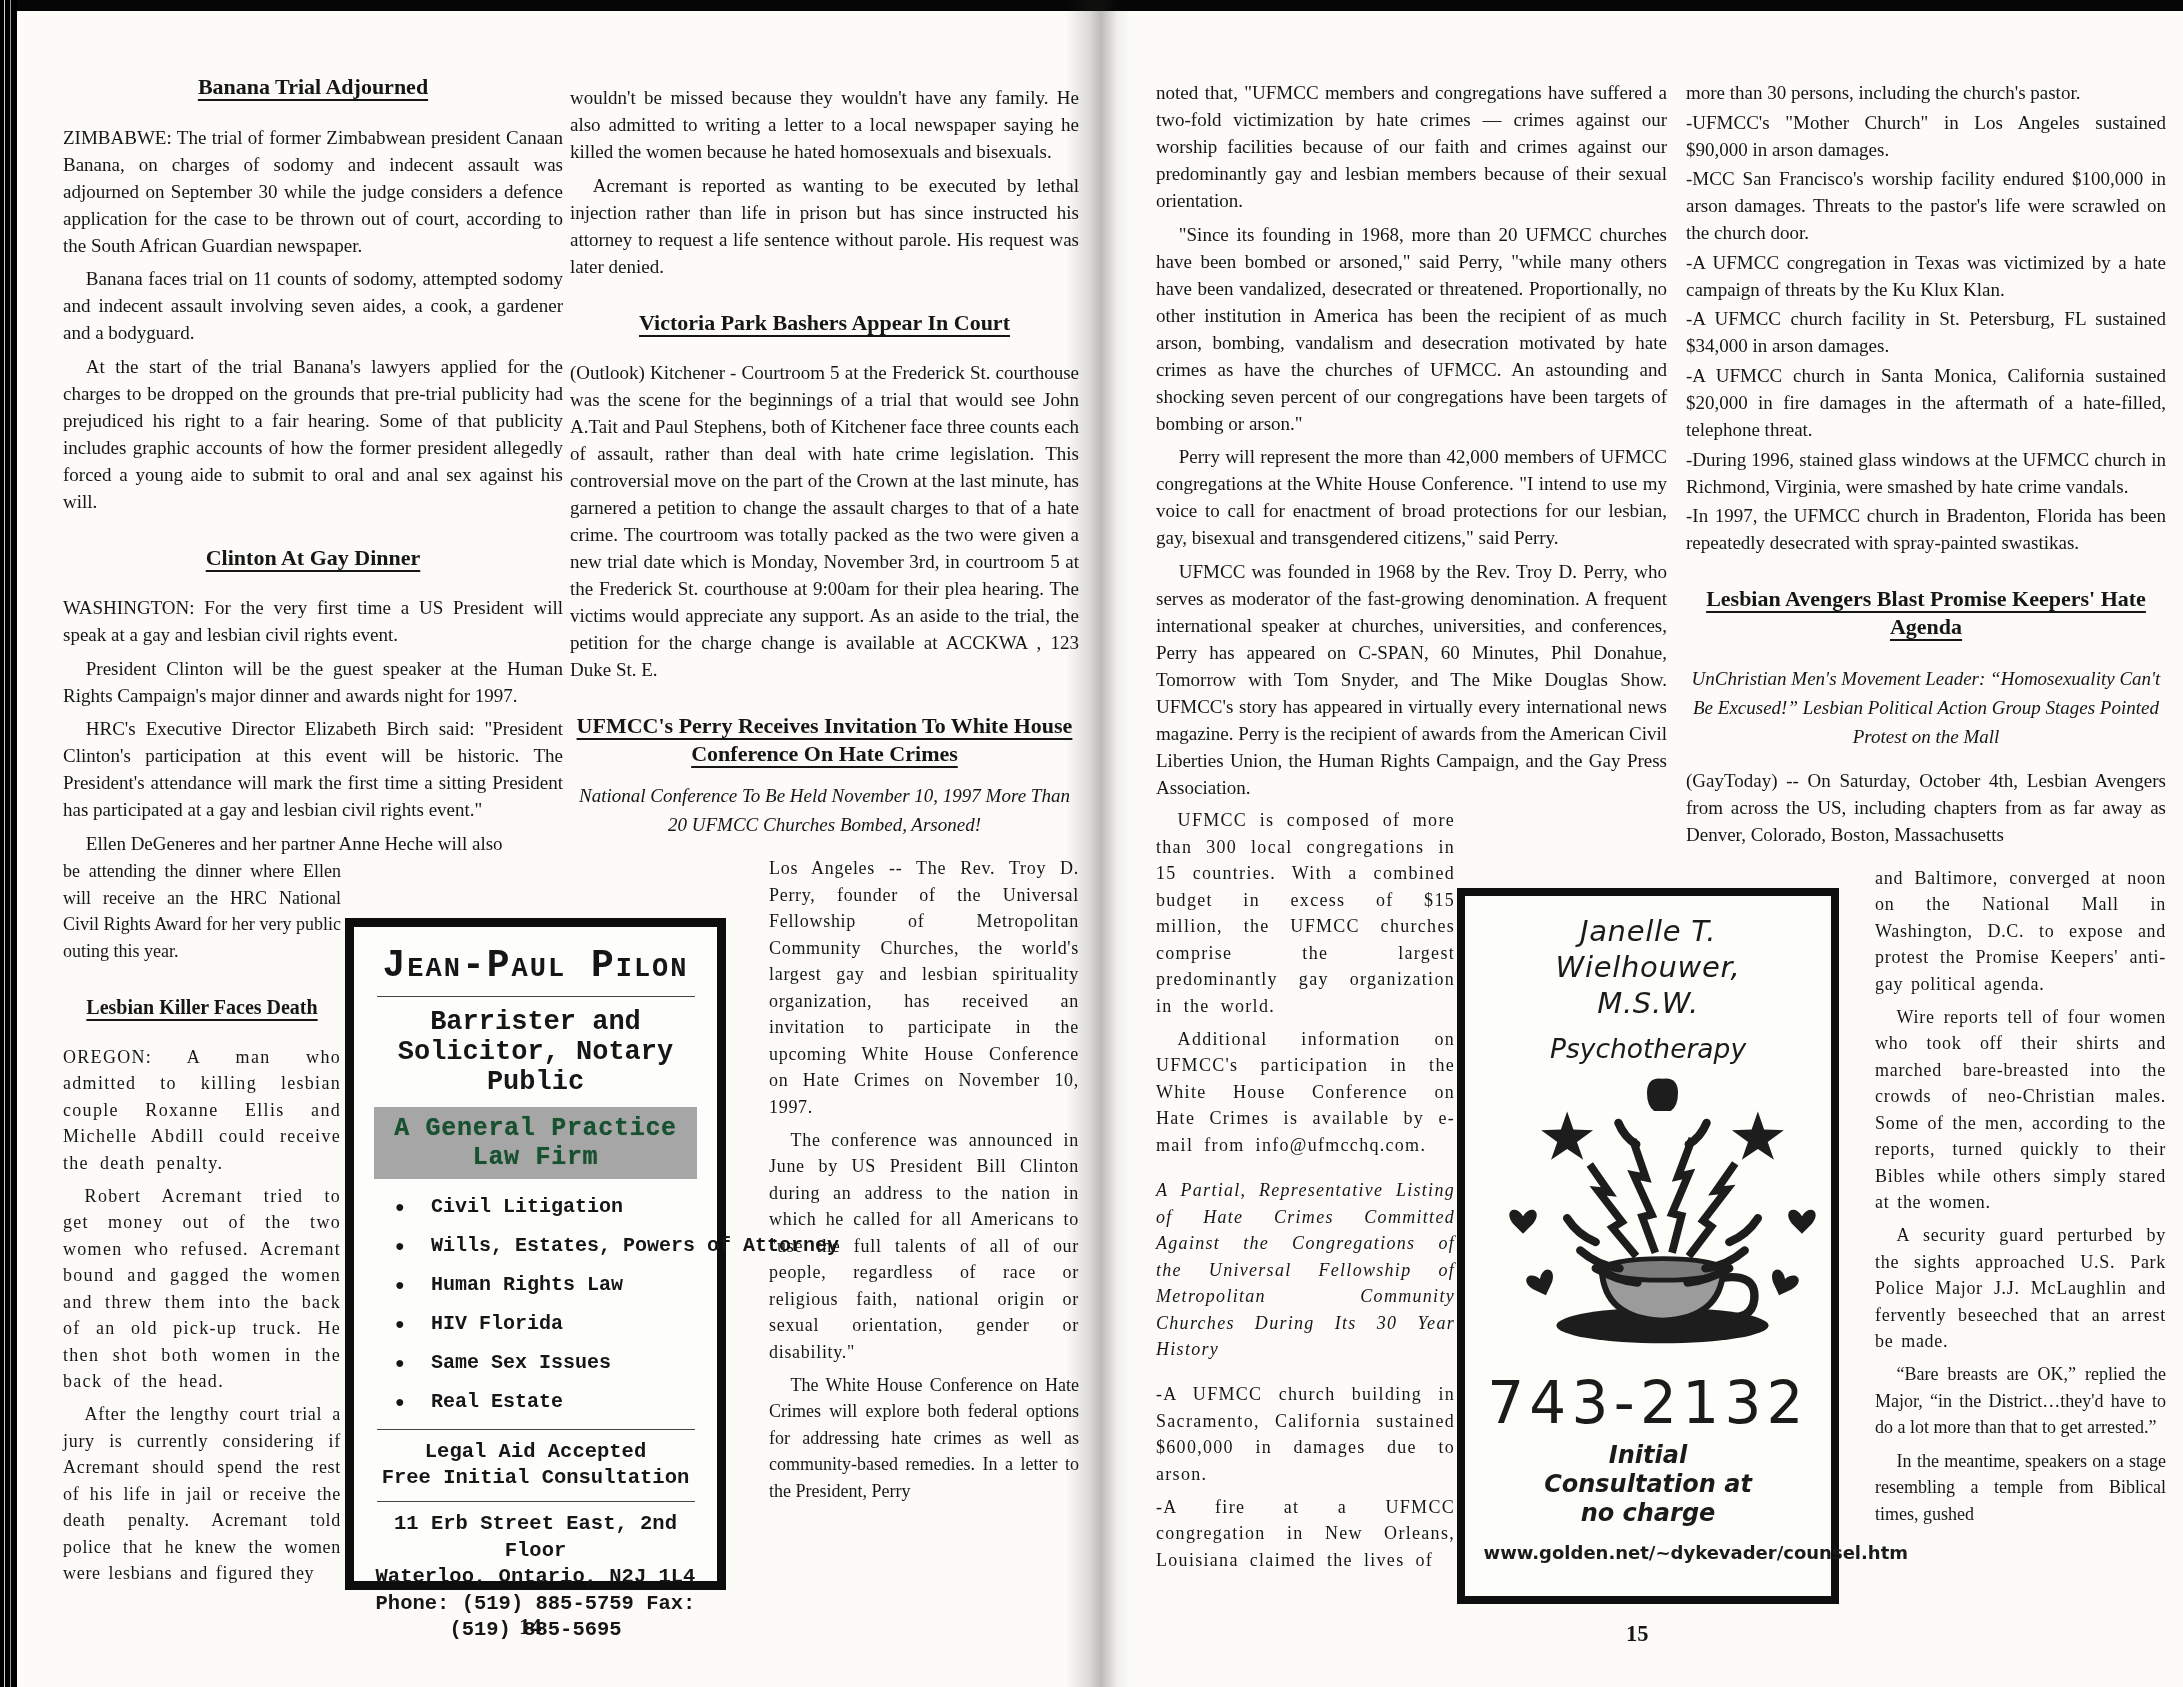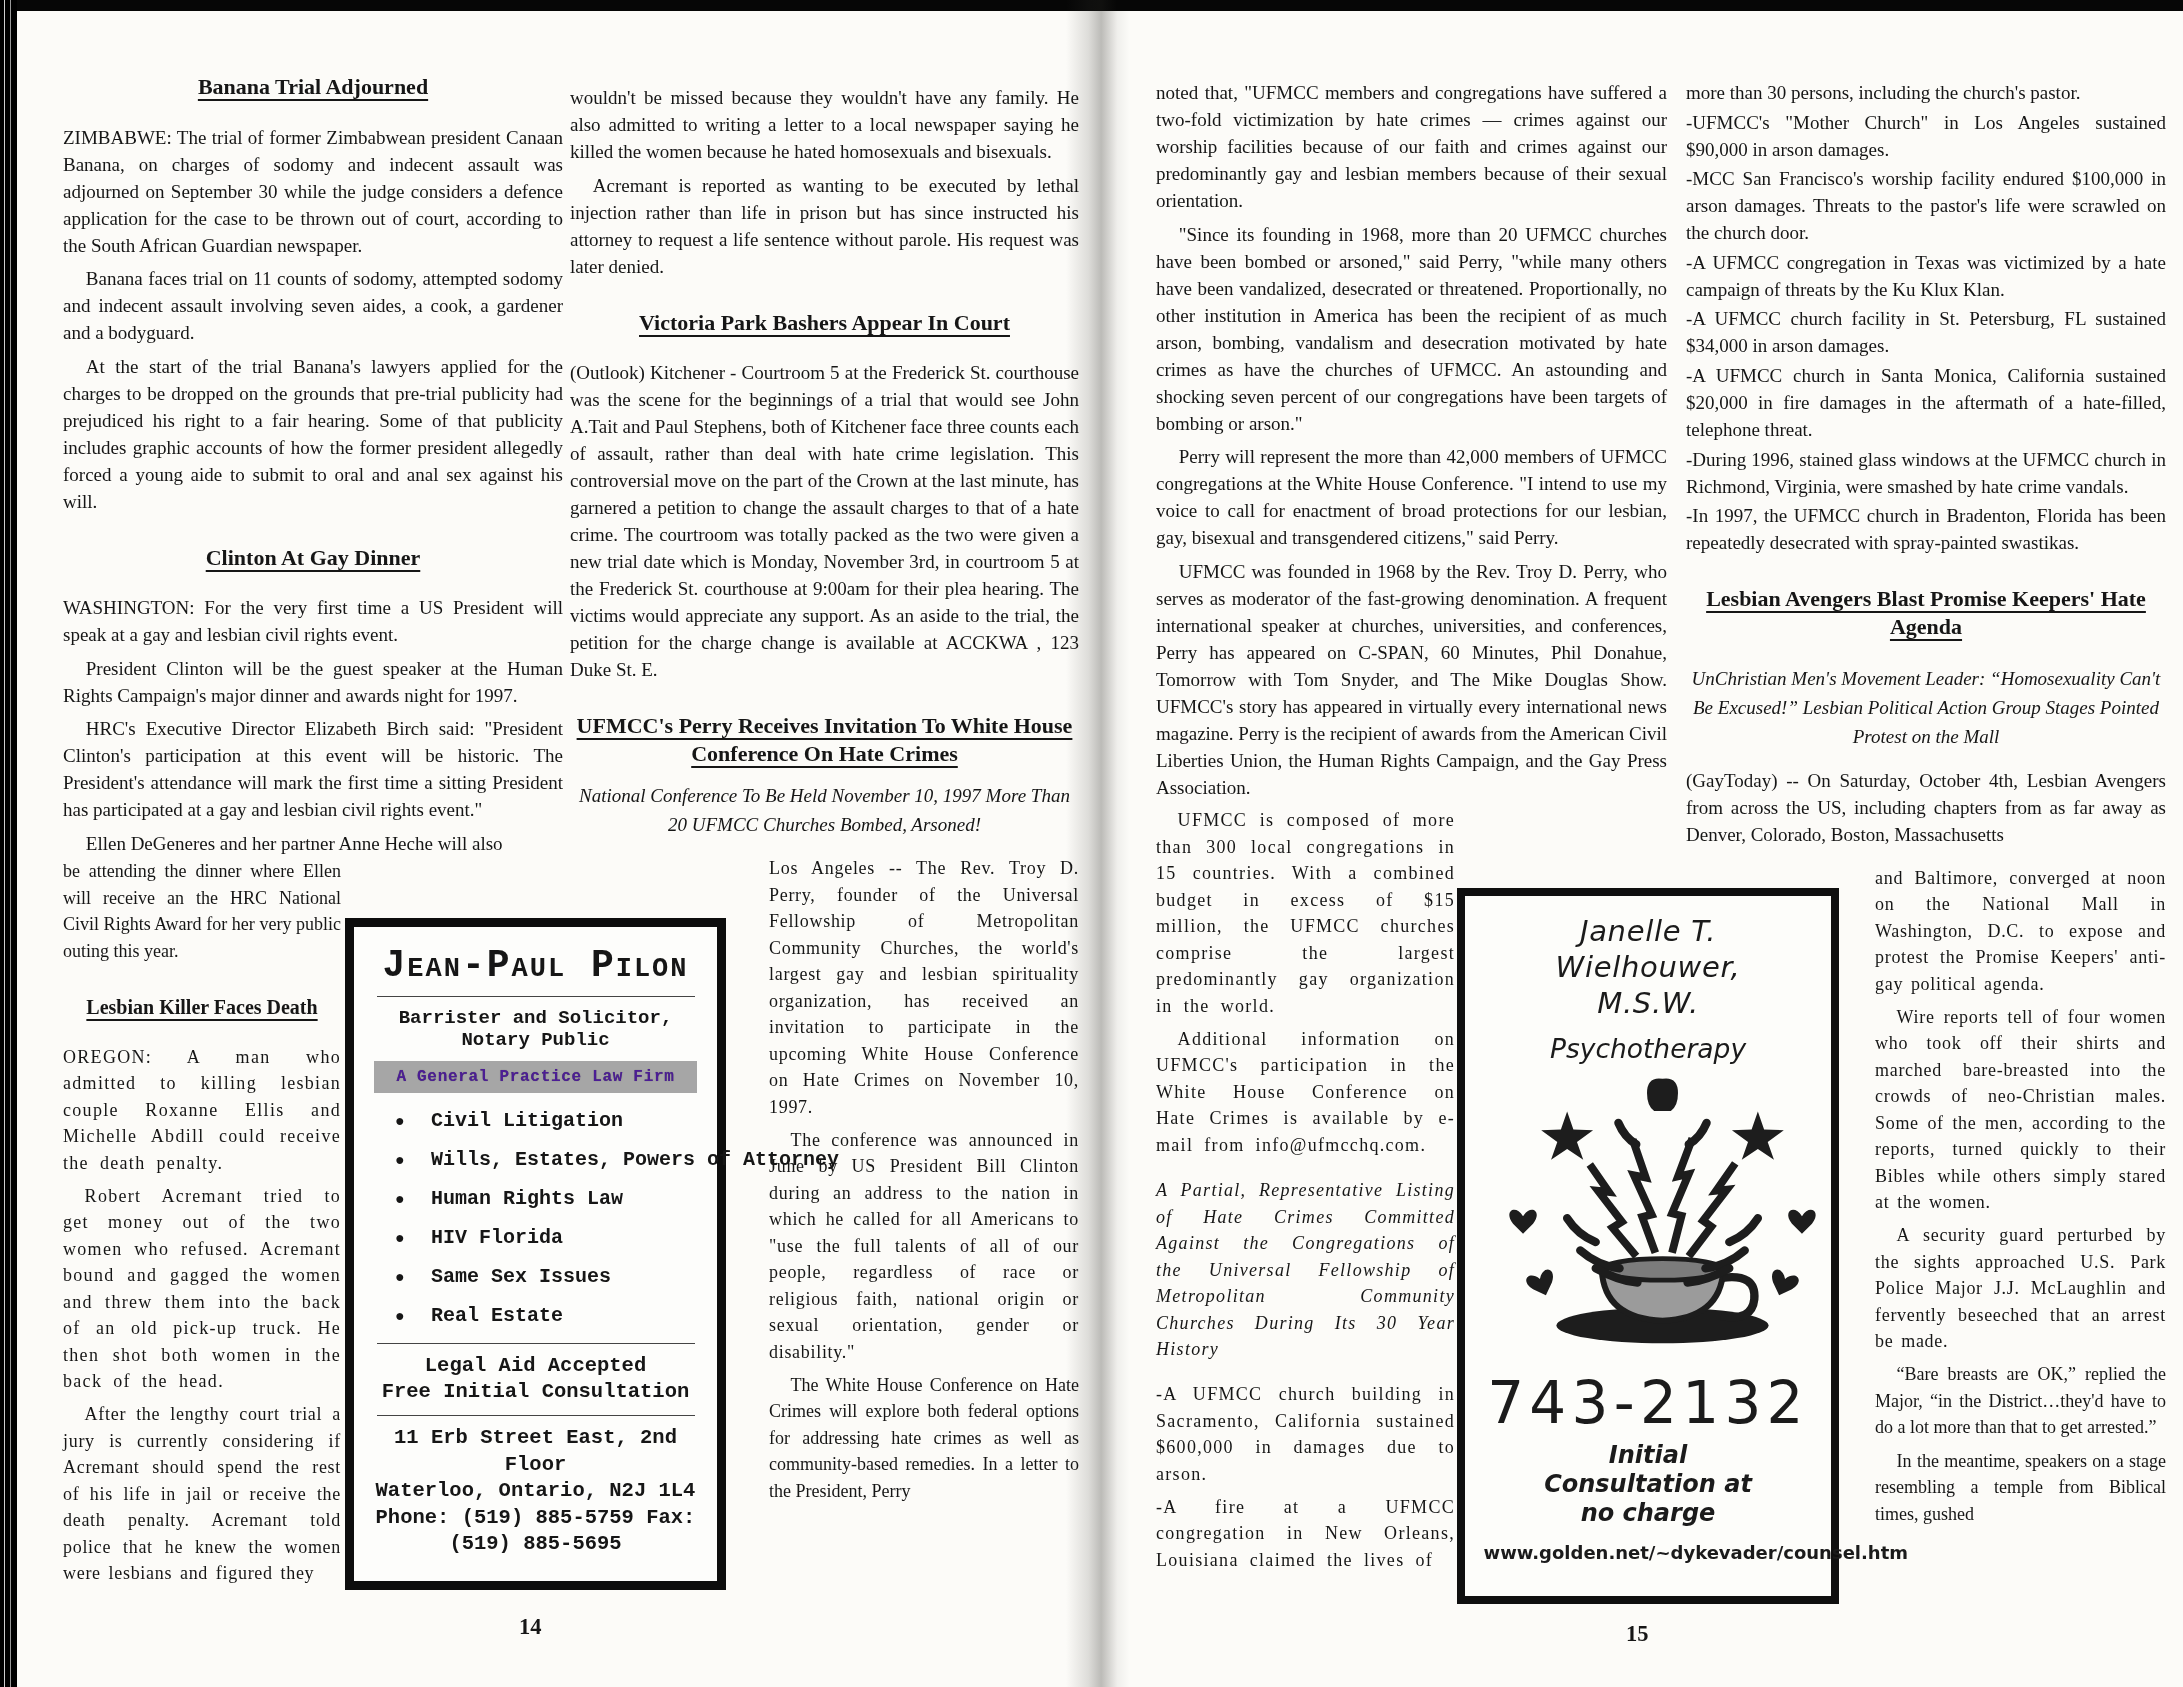--- a/index.html
+++ b/index.html
@@ -31,22 +31,22 @@
   .it{font-style:italic;}
   .sub{font-size:19px;line-height:29px;font-style:italic;text-align:center;margin:4px 0 16px 0;}
   .gap{height:12px;}
   .pagenum{position:absolute;font-size:22.5px;font-weight:bold;}
   
   .ad-pilon{position:absolute;left:345px;top:918px;width:381px;height:672px;box-sizing:border-box;
             background:#fdfdfb;border:9.3px solid #0d0d0d;padding:13.2px 18.5px;z-index:3;
             font-family:Liberation Mono, monospace;text-align:center;}
   .ad-pilon .name{font-variant:small-caps;font-weight:bold;font-size:38px;letter-spacing:2px;margin-top:4px;}
   .rule{border-top:1.3px solid #444;margin:9.3px 4px;}
-  .ad-pilon .title{font-weight:bold;font-size:19px;margin:4px 0 10.6px 0;}
-  .ad-pilon .banner{background:#a6a6a6;color:#4c1d95;font-weight:bold;font-size:16px;
+  .ad-pilon .title{font-weight:bold;font-size:27px;margin:4px 0 10.6px 0;}
+  .ad-pilon .banner{background:#a6a6a6;color:#14532d;font-weight:bold;font-size:25px;
                     letter-spacing:0.7px;padding:6.6px 4px;margin:0 1.3px 13.2px 1.3px;text-shadow:0 0 0.7px #555;}
   .ad-pilon ul{list-style:none;margin:0 0 5.3px 0;padding:0 0 0 22.5px;text-align:left;}
   .ad-pilon li{font-weight:bold;font-size:20px;margin:16px 0;white-space:nowrap;}
   .ad-pilon li .dot{display:inline-block;width:36px;font-size:16px;}
   .ad-pilon .note{font-size:20.5px;font-weight:600;line-height:26.5px;}
   .ad-pilon .addr{font-size:20.5px;font-weight:bold;line-height:26.5px;}
   
   .ad-jan{position:absolute;left:1457px;top:888px;width:382px;height:716px;box-sizing:border-box;
           background:#fdfdfa;border:8px solid #0f0f0f;padding:17px 18.5px;z-index:3;
           font-family:"DejaVu Sans","Liberation Sans",sans-serif;text-align:center;color:#1b1b1b;}

